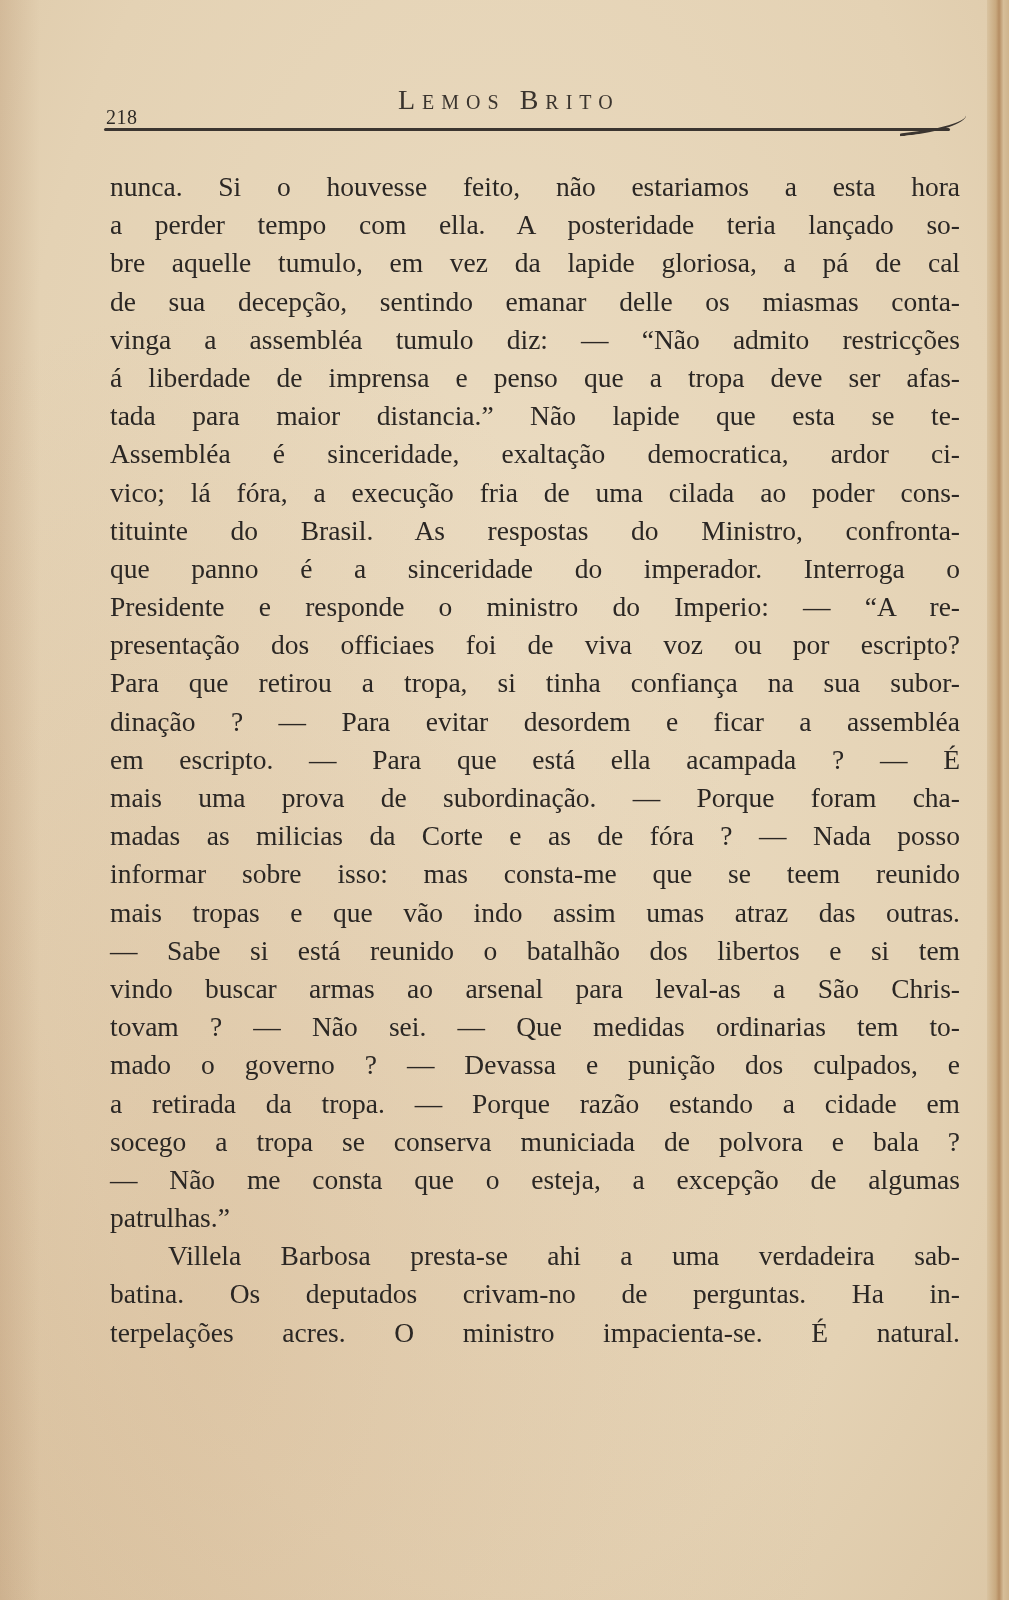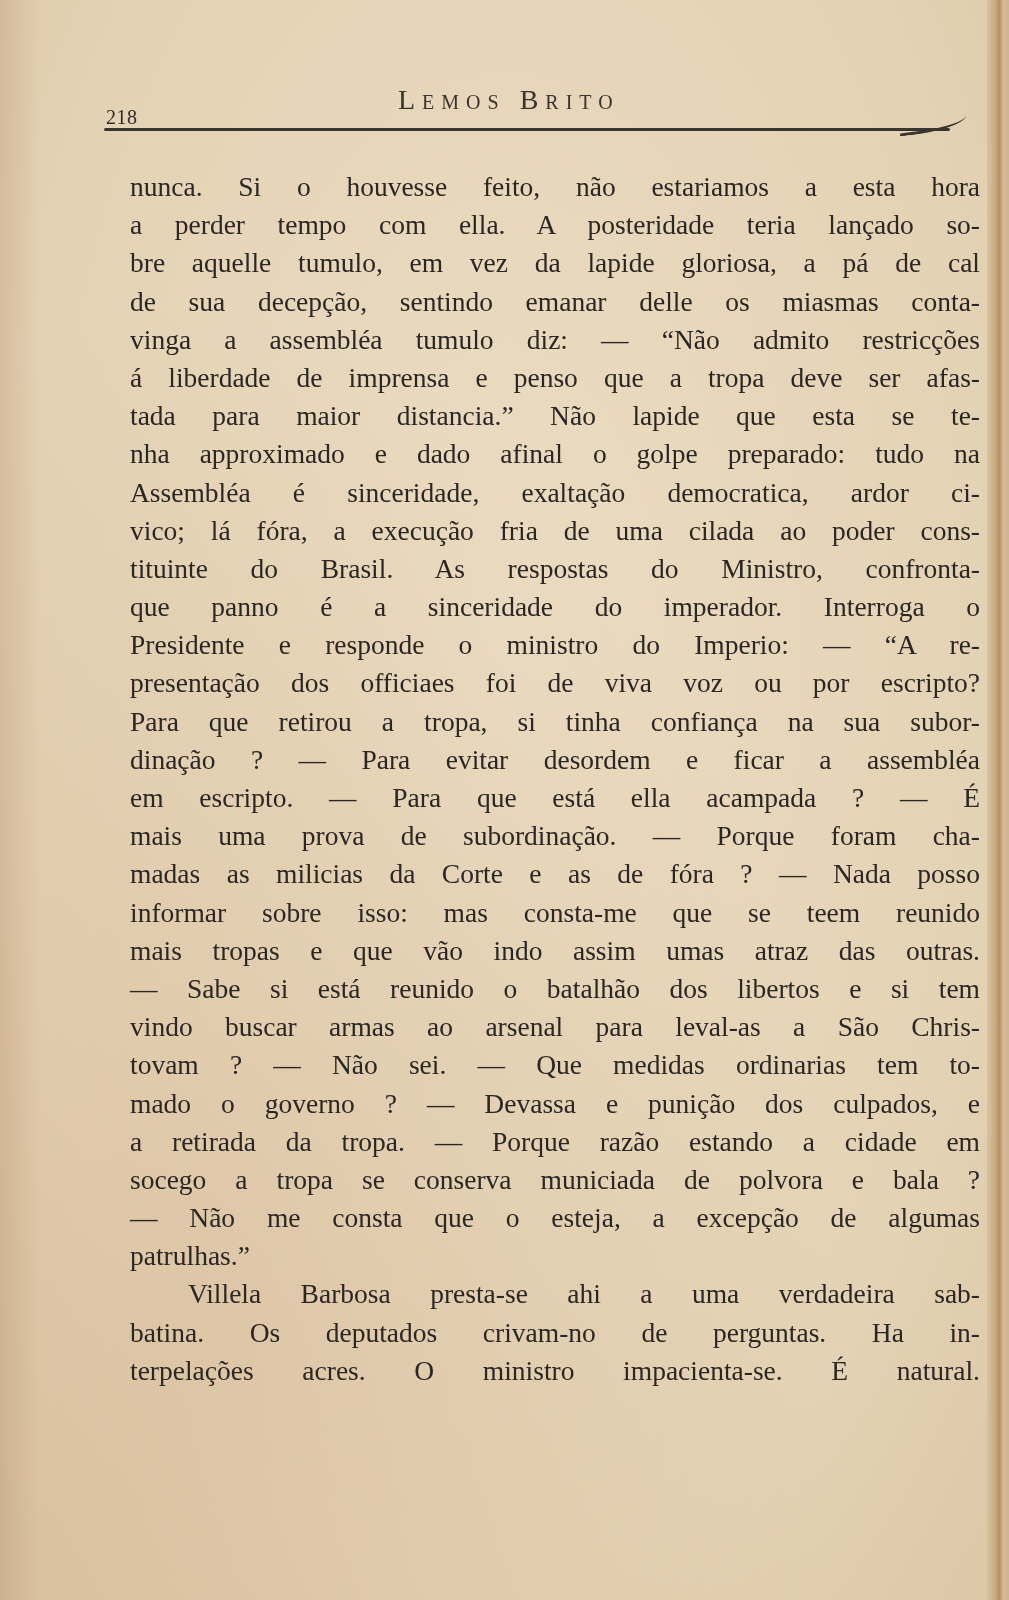--- a/index.html
+++ b/index.html
@@ -39,21 +39,21 @@
     position: absolute; left: 104px; top: 128px; width: 846px; height: 3px;
     background: #3b3530; border-radius: 2px;
   }
   .rule-tail {
     position: absolute; left: 900px; top: 116px; width: 66px; height: 14px;
     border-bottom: 3px solid #3b3530; border-right: none;
     border-bottom-right-radius: 60px 14px;
     transform: skewY(-6deg);
   }
   .body-text {
-    position: absolute; left: 110px; top: 168px; width: 850px; margin-left: 20px;
+    position: absolute; left: 110px; top: 168px; width: 850px;
   }
   .line {
     height: 38.2px; line-height: 38.2px;
     font-size: 27.5px; white-space: nowrap;
     text-align: justify; text-align-last: justify;
     color: #2b2724;
   }
   .line.last { text-align-last: left; }
   .line.indent { padding-left: 58px; }
 </style>
@@ -72,21 +72,20 @@
   <div class="rule-tail"></div>
 
   <div class="body-text">
     <div class="line">nunca.  Si o houvesse feito, não estariamos a esta hora</div>
     <div class="line">a perder tempo com ella.  A posteridade teria lançado so-</div>
     <div class="line">bre aquelle tumulo, em vez da lapide gloriosa, a pá de cal</div>
     <div class="line">de sua decepção, sentindo emanar delle os miasmas conta-</div>
     <div class="line">vinga a assembléa tumulo diz: — “Não admito restricções</div>
     <div class="line">á liberdade de imprensa e penso que a tropa deve ser afas-</div>
     <div class="line">tada para maior distancia.”  Não lapide que esta se te-</div>
-    <div class="line">nha approximado e dado afinal o golpe preparado: tudo na</div>
     <div class="line">Assembléa é sinceridade, exaltação democratica, ardor ci-</div>
     <div class="line">vico; lá fóra, a execução fria de uma cilada ao poder cons-</div>
     <div class="line">tituinte do Brasil.  As respostas do Ministro, confronta-</div>
     <div class="line">que panno é a sinceridade do imperador.  Interroga o</div>
     <div class="line">Presidente e responde o ministro do Imperio: — “A re-</div>
     <div class="line">presentação dos officiaes foi de viva voz ou por escripto?</div>
     <div class="line">Para que retirou a tropa, si tinha confiança na sua subor-</div>
     <div class="line">dinação ? — Para evitar desordem e ficar a assembléa</div>
     <div class="line">em escripto. — Para que está ella acampada ? — É</div>
     <div class="line">mais uma prova de subordinação. — Porque foram cha-</div>

